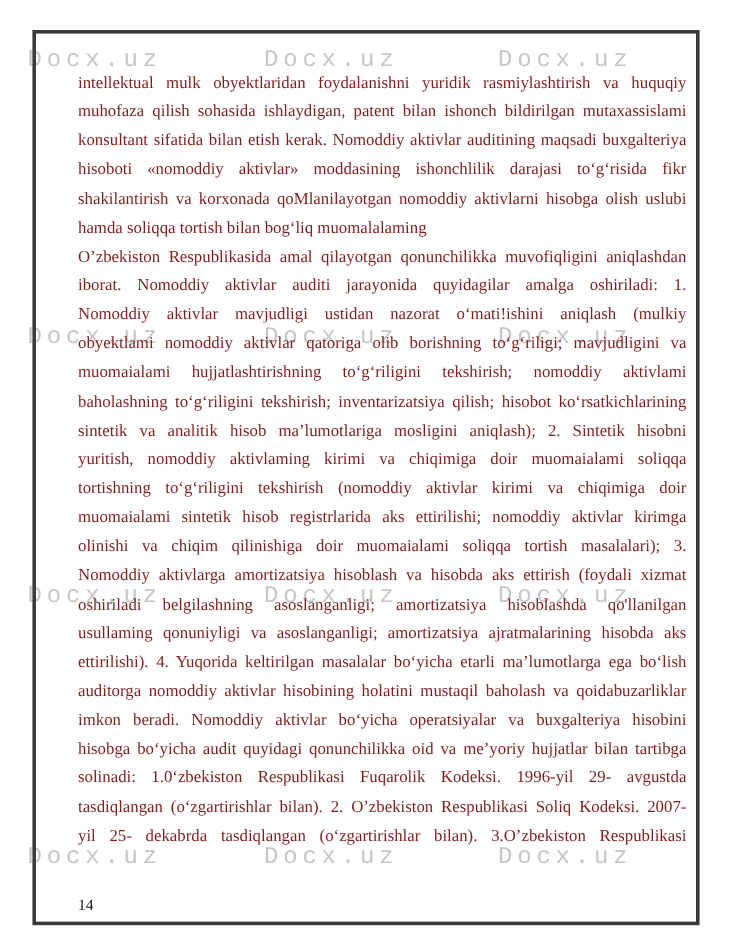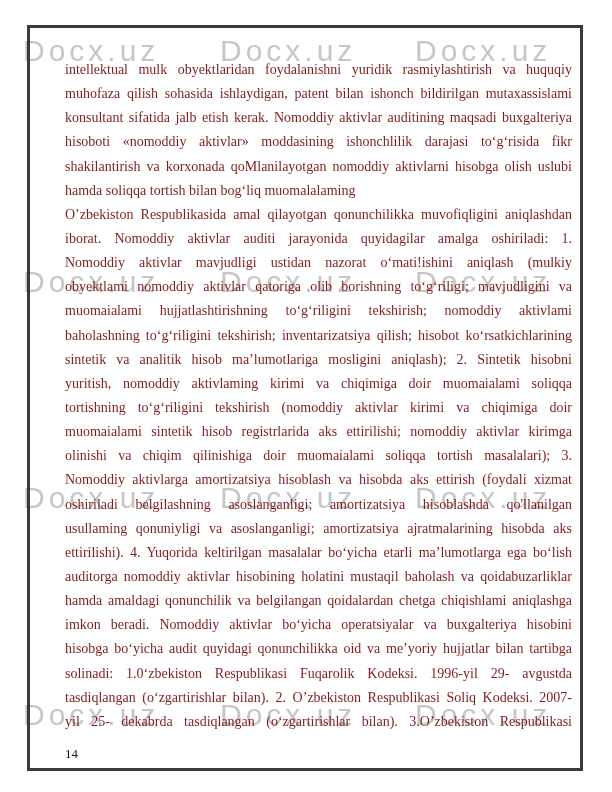--- a/index.html
+++ b/index.html
@@ -13,22 +13,22 @@
   .page-border {
     position: absolute;
     left: 27px; top: 25px;
     width: 550px; height: 740px;
     border: 3px solid #3a3a3a;
     background: transparent;
   }
   .watermark-layer { position: absolute; left: 0; top: 0; width: 612px; height: 792px; }
   .wm {
     position: absolute;
-    font-family: Liberation Sans, sans-serif;
-    font-size: 30px;
+    font-family: Liberation Mono, monospace;
+    font-size: 20px;
     line-height: 30px;
     letter-spacing: 4px;
     color: #c6c6c6;
     white-space: nowrap;
     user-select: none;
   }
   
   .wm.r1 { top: 36px; }
   .wm.r2 { top: 267px; }
   .wm.r3 { top: 483px; }
@@ -79,41 +79,40 @@
   <span class="wm r4 c1">Docx.uz</span>
   <span class="wm r4 c2">Docx.uz</span>
   <span class="wm r4 c3">Docx.uz</span>
 </div>
 
 <div class="page-border"></div>
 
 <div class="doc-text">
   <div class="line">intellektual mulk obyektlaridan foydalanishni yuridik rasmiylashtirish va huquqiy</div>
   <div class="line">muhofaza qilish sohasida ishlaydigan, patent bilan ishonch bildirilgan mutaxassislami</div>
-  <div class="line">konsultant sifatida jalb etish kerak. Nomoddiy aktivlar auditining maqsadi buxgalteriya</div>
+  <div class="line">konsultant sifatida bilan etish kerak. Nomoddiy aktivlar auditining maqsadi buxgalteriya</div>
   <div class="line">hisoboti «nomoddiy aktivlar» moddasining ishonchlilik darajasi to‘g‘risida fikr</div>
   <div class="line">shakilantirish va korxonada qoMlanilayotgan nomoddiy aktivlarni hisobga olish uslubi</div>
   <div class="line para-end">hamda soliqqa tortish bilan bog‘liq muomalalaming</div>
   <div class="line">O’zbekiston Respublikasida amal qilayotgan qonunchilikka muvofiqligini aniqlashdan</div>
   <div class="line">iborat. Nomoddiy aktivlar auditi jarayonida quyidagilar amalga oshiriladi: 1.</div>
   <div class="line">Nomoddiy aktivlar mavjudligi ustidan nazorat o‘mati!ishini aniqlash (mulkiy</div>
   <div class="line">obyektlami nomoddiy aktivlar qatoriga olib borishning to‘g‘riligi; mavjudligini va</div>
   <div class="line">muomaialami hujjatlashtirishning to‘g‘riligini tekshirish; nomoddiy aktivlami</div>
   <div class="line">baholashning to‘g‘riligini tekshirish; inventarizatsiya qilish; hisobot ko‘rsatkichlarining</div>
   <div class="line">sintetik va analitik hisob ma’lumotlariga mosligini aniqlash); 2. Sintetik hisobni</div>
   <div class="line">yuritish, nomoddiy aktivlaming kirimi va chiqimiga doir muomaialami soliqqa</div>
   <div class="line">tortishning to‘g‘riligini tekshirish (nomoddiy aktivlar kirimi va chiqimiga doir</div>
   <div class="line">muomaialami sintetik hisob registrlarida aks ettirilishi; nomoddiy aktivlar kirimga</div>
   <div class="line">olinishi va chiqim qilinishiga doir muomaialami soliqqa tortish masalalari); 3.</div>
   <div class="line">Nomoddiy aktivlarga amortizatsiya hisoblash va hisobda aks ettirish (foydali xizmat</div>
   <div class="line">oshiriladi belgilashning asoslanganligi; amortizatsiya hisoblashda qo'llanilgan</div>
   <div class="line">usullaming qonuniyligi va asoslanganligi; amortizatsiya ajratmalarining hisobda aks</div>
   <div class="line">ettirilishi). 4. Yuqorida keltirilgan masalalar bo‘yicha etarli ma’lumotlarga ega bo‘lish</div>
   <div class="line">auditorga nomoddiy aktivlar hisobining holatini mustaqil baholash va qoidabuzarliklar</div>
-  <div class="line">hamda amaldagi qonunchilik va belgilangan qoidalardan chetga chiqishlami aniqlashga</div>
   <div class="line">imkon beradi. Nomoddiy aktivlar bo‘yicha operatsiyalar va buxgalteriya hisobini</div>
   <div class="line">hisobga bo‘yicha audit quyidagi qonunchilikka oid va me’yoriy hujjatlar bilan tartibga</div>
   <div class="line">solinadi: 1.0‘zbekiston Respublikasi Fuqarolik Kodeksi. 1996-yil 29- avgustda</div>
   <div class="line">tasdiqlangan (o‘zgartirishlar bilan). 2. O’zbekiston Respublikasi Soliq Kodeksi. 2007-</div>
   <div class="line">yil 25- dekabrda tasdiqlangan (o‘zgartirishlar bilan). 3.O’zbekiston Respublikasi</div>
 </div>
 
 <div class="page-number">14</div>
 
 </body></html>

